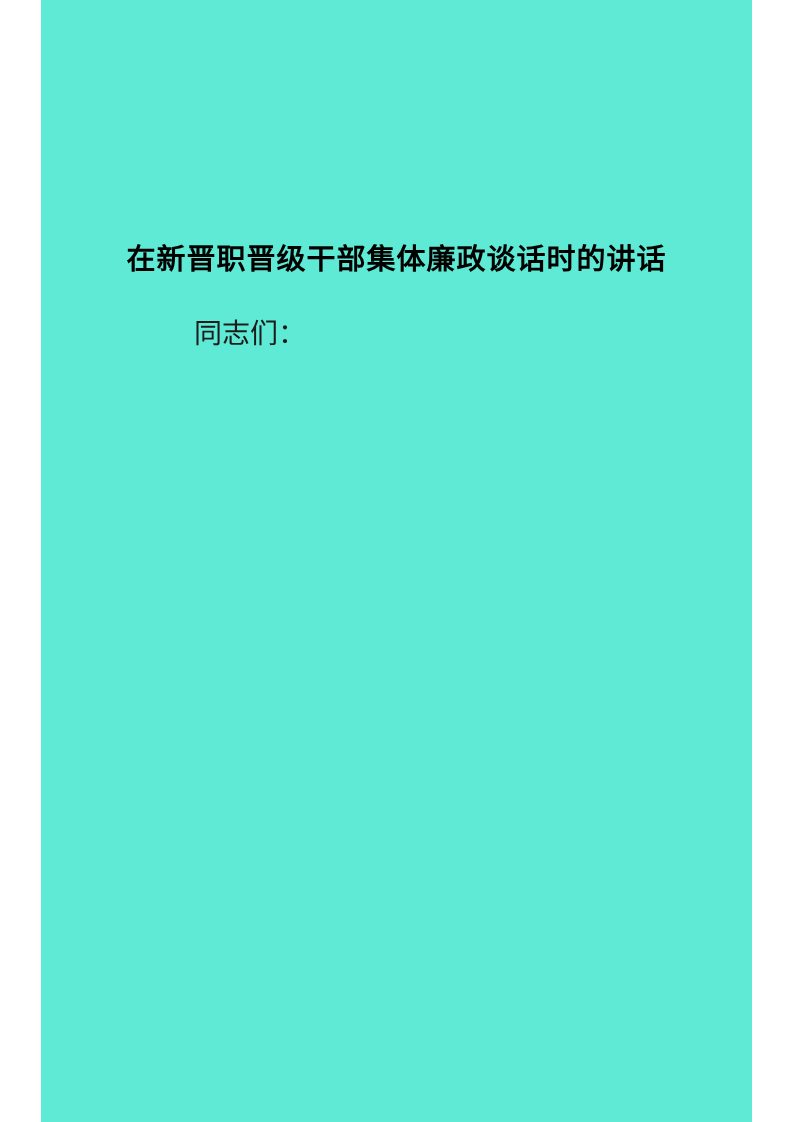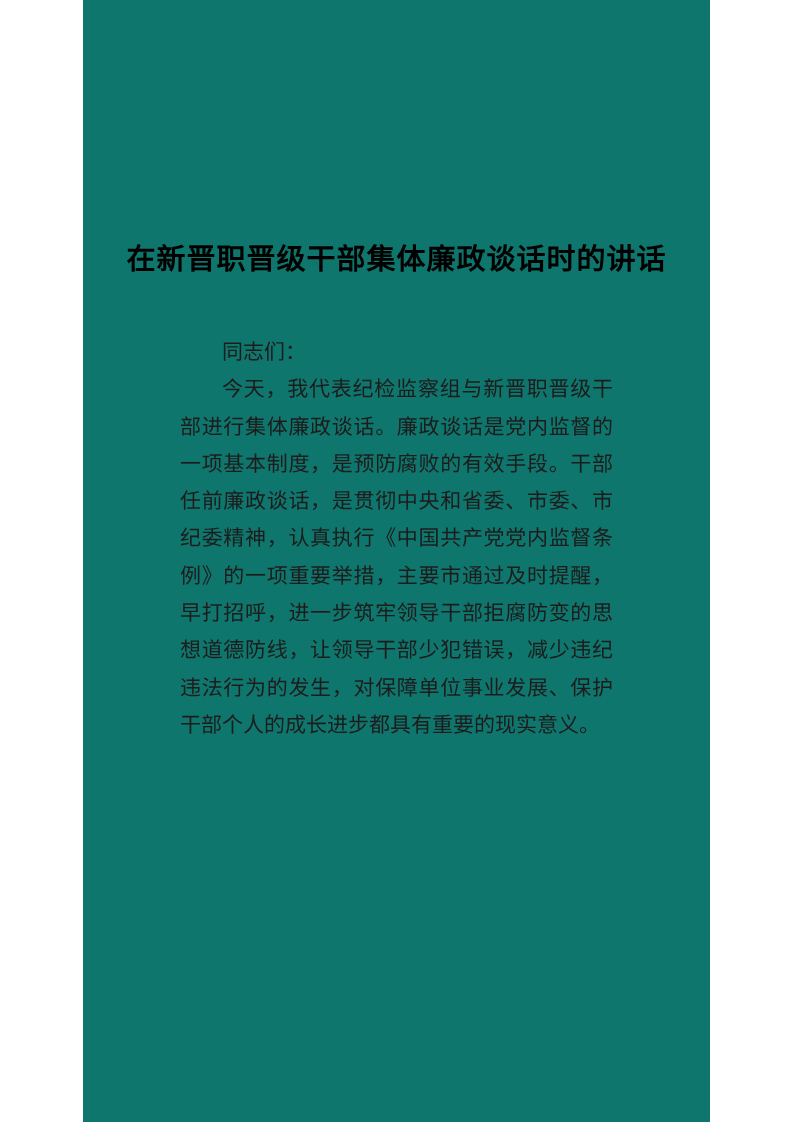--- a/index.html
+++ b/index.html
@@ -3,56 +3,55 @@
 <meta charset="utf-8">
 <title>Document</title>
 <style>
   html, body {
     margin: 0;
     padding: 0;
     background: #ffffff;
   }
   .page {
     position: relative;
-    width: 627px;
+    width: 711px;
     height: 1122px;
     margin: 0 auto;
-    background: #0f766e;
+    background: #5eead4;
     overflow: hidden;
     box-sizing: border-box;
   }
   .doc-title {
     margin: 0;
     padding-top: 238px;
     text-align: center;
     font-family: "Liberation Sans", "DejaVu Sans", sans-serif;
     font-weight: bold;
     font-size: 29px;
     line-height: 42px;
     letter-spacing: 1px;
     color: #000000;
   }
   .doc-body {
-    margin: 54px 97px 0 97px;
+    margin: 35px 97px 0 97px;
     font-family: "Liberation Serif", "DejaVu Serif", serif;
-    font-size: 21px;
+    font-size: 28px;
     line-height: 37.3px;
     color: #1c1c1c;
     text-align: justify;
     text-justify: inter-character;
   }
   .doc-body p {
     margin: 0;
     padding: 0;
     text-indent: 2em;
   }
 </style>
 </head>
 <body>
 
 <div class="page">
   <h1 class="doc-title">在新晋职晋级干部集体廉政谈话时的讲话</h1>
 
   <div class="doc-body">
     <p class="salutation">同志们：</p>
-    <p class="para">今天，我代表纪检监察组与新晋职晋级干部进行集体廉政谈话。廉政谈话是党内监督的一项基本制度，是预防腐败的有效手段。干部任前廉政谈话，是贯彻中央和省委、市委、市纪委精神，认真执行《中国共产党党内监督条例》的一项重要举措，主要市通过及时提醒，早打招呼，进一步筑牢领导干部拒腐防变的思想道德防线，让领导干部少犯错误，减少违纪违法行为的发生，对保障单位事业发展、保护干部个人的成长进步都具有重要的现实意义。</p>
   </div>
 </div>
 
 </body></html>

